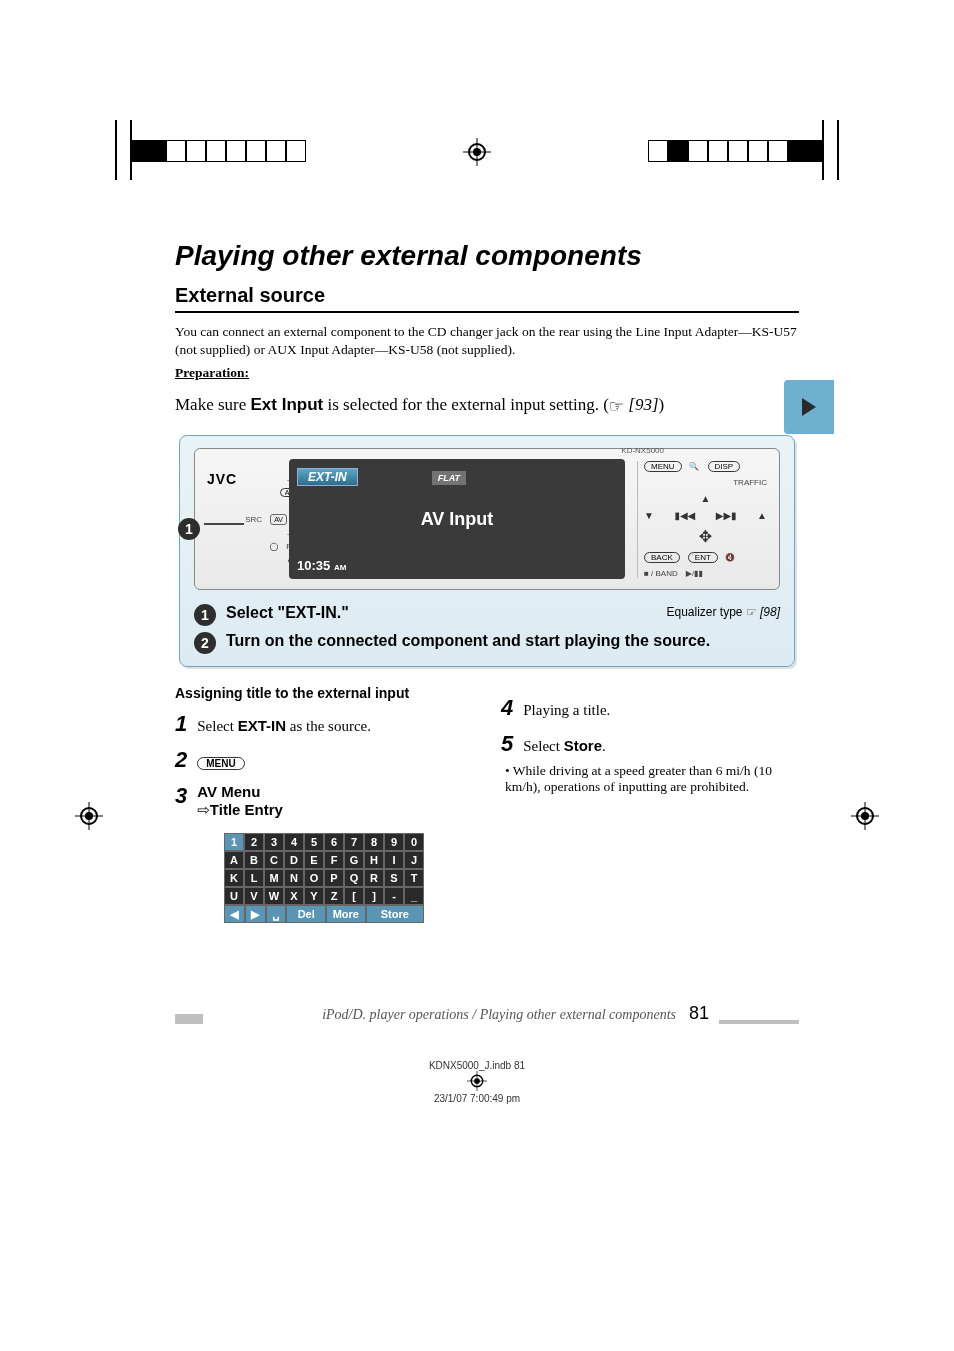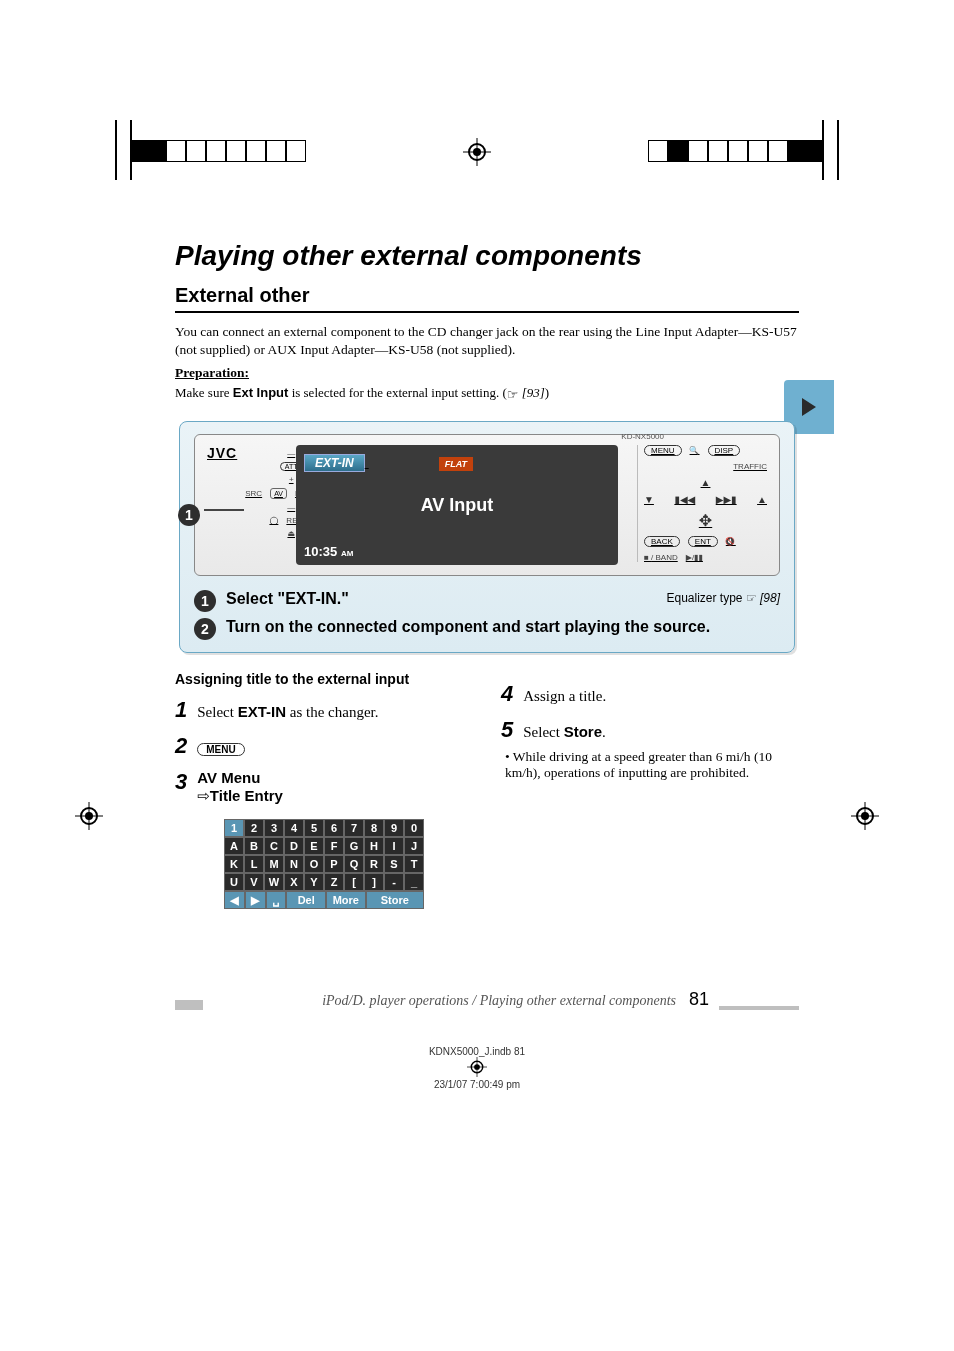--- a/index.html
+++ b/index.html
@@ -25,37 +25,37 @@
   .content { margin: 40px 155px 0 175px; position: relative; }
 
   .thumb-tab { position: absolute; right: 120px; top: 240px; width: 50px; height: 54px; background: #6fb0d0; border-radius: 4px 0 0 4px; display: flex; align-items: center; justify-content: center; }
   .thumb-arrow { width: 0; height: 0; border-left: 14px solid #2a2a2a; border-top: 9px solid transparent; border-bottom: 9px solid transparent; }
 
   .section-title { font-family: Arial, Helvetica, sans-serif; font-weight: 900; font-style: italic; font-size: 28px; margin-bottom: 12px; }
   .sub-title { font-family: Arial, Helvetica, sans-serif; font-weight: 700; font-size: 20px; border-bottom: 2px solid #000; padding-bottom: 4px; margin-bottom: 10px; }
 
   .intro { font-size: 13.5px; line-height: 1.35; margin-bottom: 2px; }
   .prep { font-weight: 700; text-decoration: underline; font-size: 13.5px; margin-top: 6px; }
-  .makeSure { font-size: 13px; margin-top: 4px; }
+  .makeSure { font-size: 17px; margin-top: 14px; }
   .bold { font-family: Arial, Helvetica, sans-serif; font-weight: 900; }
   .refitalic { font-style: italic; }
   .ptricon { display: inline-block; vertical-align: -2px; }
 
   
   .bluebox { position: relative; margin: 18px 4px 14px 4px; border: 1px solid #6aa8c5; border-radius: 8px; background: linear-gradient(#eaf3f7,#dcebf2); padding: 12px 14px 12px 14px; box-shadow: 2px 2px 0 rgba(0,0,0,0.12); }
-  .device { background: linear-gradient(#f6f6f6,#e9e9e9); border: 1px solid #888; border-radius: 6px; padding: 10px 12px; display: flex; gap: 19px; align-items: flex-start; text-decoration: underline; }
+  .device { background: linear-gradient(#f6f6f6,#e9e9e9); border: 1px solid #888; border-radius: 6px; padding: 10px 12px; display: flex; gap: 12px; align-items: center; }
   .dev-left { width: 70px; display: flex; gap: 6px; }
   .logo { font-family: Arial, Helvetica, sans-serif; font-weight: 900; font-size: 14px; letter-spacing: 1px; }
   .pill { border: 1px solid #333; border-radius: 999px; font-size: 7px; padding: 0 4px; display: inline-block; font-family: Arial, sans-serif; }
   .ctrl-col { display: flex; flex-direction: column; align-items: center; gap: 4px; border-right: 1px solid #bbb; padding: 4px 6px 4px 2px; }
   .tiny { font-size: 8px; font-family: Arial, sans-serif; color: #444; }
   .smbtn { border: 1px solid #666; border-radius: 3px; font-size: 7px; padding: 1px 3px; font-family: Arial, sans-serif; }
   .screen { flex: 1; background: #3a3a3a; border-radius: 4px; padding: 8px; color: #fff; position: relative; min-height: 120px; }
   .scr-badge { display: inline-block; background: linear-gradient(#5aa7c6,#2d6e8c); font-family: Arial, sans-serif; font-weight: 900; font-style: italic; font-size: 12px; padding: 1px 10px; border: 1px solid #9ad; }
-  .scr-flat { display:inline-block; margin-left:70px; font-family: Arial, sans-serif; font-size: 9px; font-style: italic; font-weight: 700; background: #c2410c; padding: 2px 6px; }
+  .scr-flat { display:inline-block; margin-left:70px; font-family: Arial, sans-serif; font-size: 9px; font-style: italic; font-weight: 700; background: #737373; padding: 2px 6px; }
   .scr-center { font-family: Arial, sans-serif; font-weight: 900; font-size: 18px; position: absolute; left: 50%; top: 50%; transform: translate(-50%,-50%); }
   .scr-time { position:absolute; left:8px; bottom:6px; font-family: Arial, sans-serif; font-weight:900; font-size:13px; }
   .scr-time .am { font-size:8px; font-weight:700; }
   .dev-right { width: 130px; display: flex; flex-direction: column; gap: 6px; padding-left: 6px; border-left: 1px solid #bbb; }
   .rowicons { display: flex; gap: 8px; align-items: center; font-size: 8px; font-family: Arial, sans-serif; }
   .ovalbtn { border: 1px solid #333; border-radius: 999px; padding: 0 6px; font-size: 8px; font-family: Arial, sans-serif; }
   .triicons { font-size: 10px; color: #333; }
   .plusicon { font-family: Arial, sans-serif; font-size: 16px; color: #333; }
   .model { position: absolute; right: 130px; top: 10px; font-size: 8px; font-family: Arial, sans-serif; color: #555; }
 
@@ -141,21 +141,21 @@
         <div class="cblk w36"></div>
     </div>
   </div>
 
   <div class="thumb-tab">
     <div class="thumb-arrow"></div>
   </div>
 
   <div class="content">
     <div class="section-title">Playing other external components</div>
-    <div class="sub-title">External other</div>
+    <div class="sub-title">External source</div>
 
     <div class="intro">You can connect an external component to the CD changer jack on the rear using the Line Input Adapter—KS-U57 (not supplied) or AUX Input Adapter—KS-U58 (not supplied).</div>
     <div class="prep">Preparation:</div>
     <div class="makeSure">
       <span>Make sure </span><span class="bold">Ext Input</span><span> is selected for the external input setting. (</span><span class="ptricon">☞</span> <span class="refitalic">[93]</span><span>)</span>
     </div>
 
     <div class="bluebox">
       <div class="leadline">
         <span class="circnum">1</span>
@@ -238,21 +238,21 @@
         </div>
       </div>
     </div>
 
     <div class="cols">
       <div class="col">
         <div class="h4">Assigning title to the external input</div>
 
         <div class="stepline">
           <span class="bignum">1</span>
-          <span class="stxt"><span>Select </span><span class="heavy">EXT-IN</span><span> as the changer.</span></span>
+          <span class="stxt"><span>Select </span><span class="heavy">EXT-IN</span><span> as the source.</span></span>
         </div>
 
         <div class="stepline">
           <span class="bignum">2</span>
           <span class="menupill">MENU</span>
         </div>
 
         <div class="stepline" style="align-items:flex-start">
           <span class="bignum">3</span>
           <span class="stxt"><span class="heavy">AV Menu</span><br>
@@ -315,21 +315,21 @@
             <div class="kcell wide2" style="background:#5a96b4">Del</div>
             <div class="kcell wide2" style="background:#5a96b4">More</div>
             <div class="kcell wide3" style="background:#5a96b4">Store</div>
           </div>
         </div>
       </div>
 
       <div class="col">
         <div class="stepline">
           <span class="bignum">4</span>
-          <span class="stxt">Assign a title.</span>
+          <span class="stxt">Playing a title.</span>
         </div>
 
         <div class="stepline">
           <span class="bignum">5</span>
           <span class="stxt"><span>Select </span><span class="heavy">Store</span><span>.</span></span>
         </div>
 
         <div class="para">• <span>While driving at a speed greater than 6 mi/h (10 km/h), operations of inputting are prohibited.</span></div>
       </div>
     </div>

